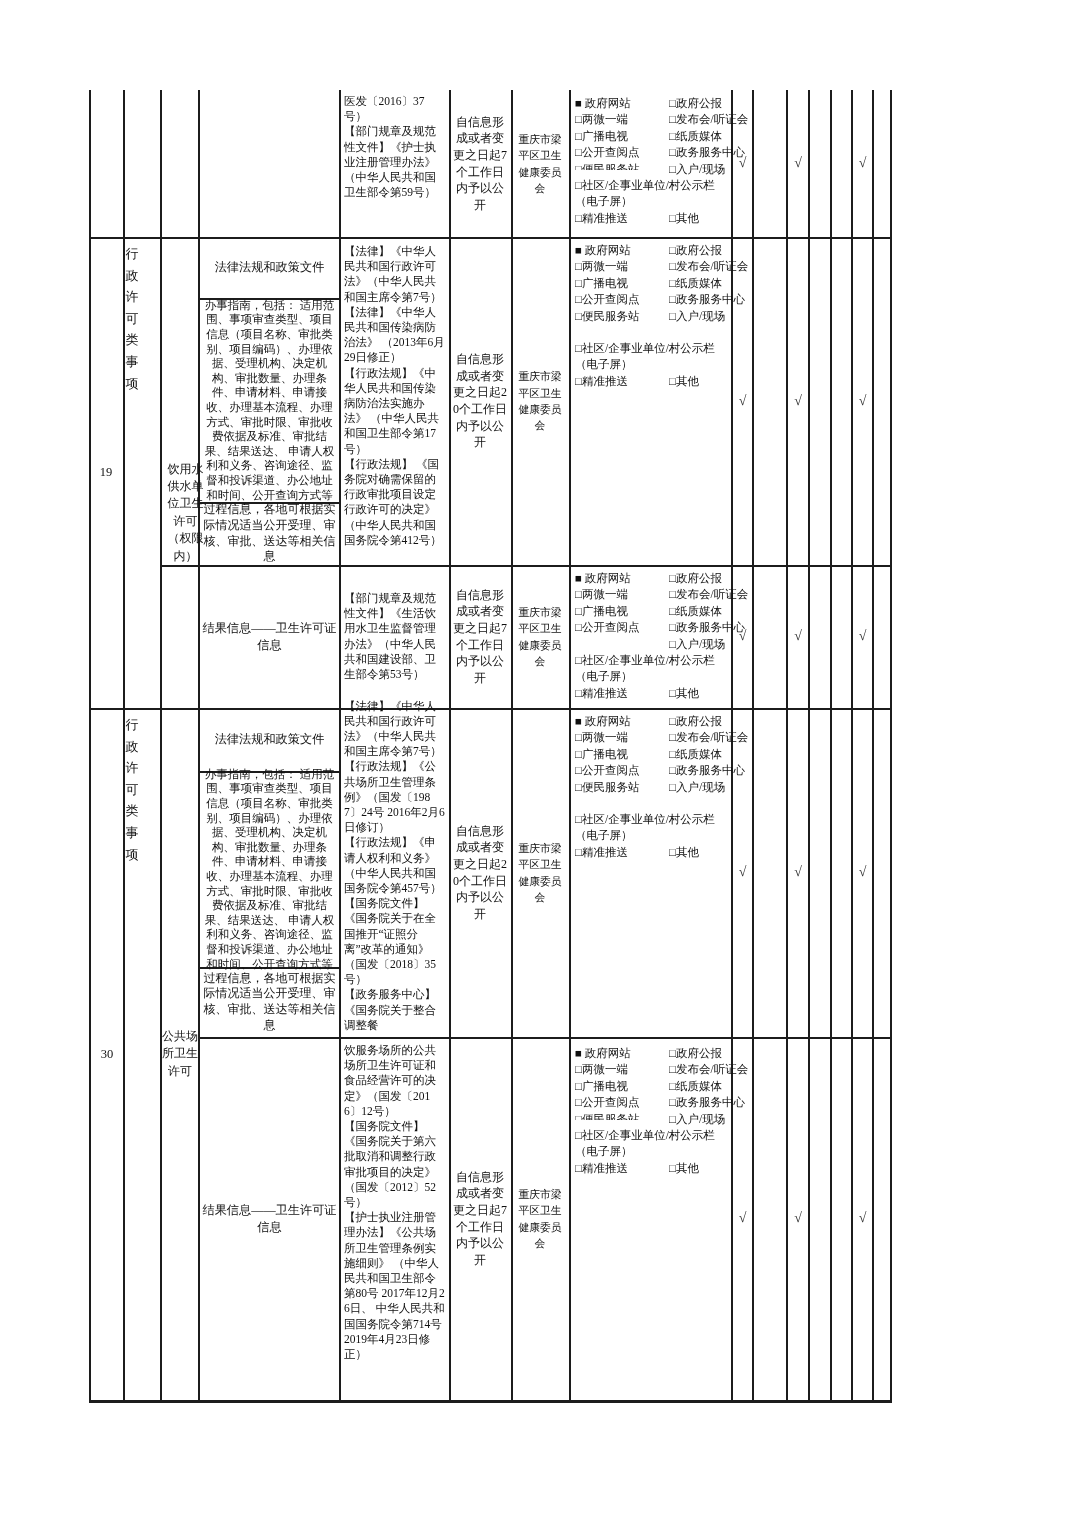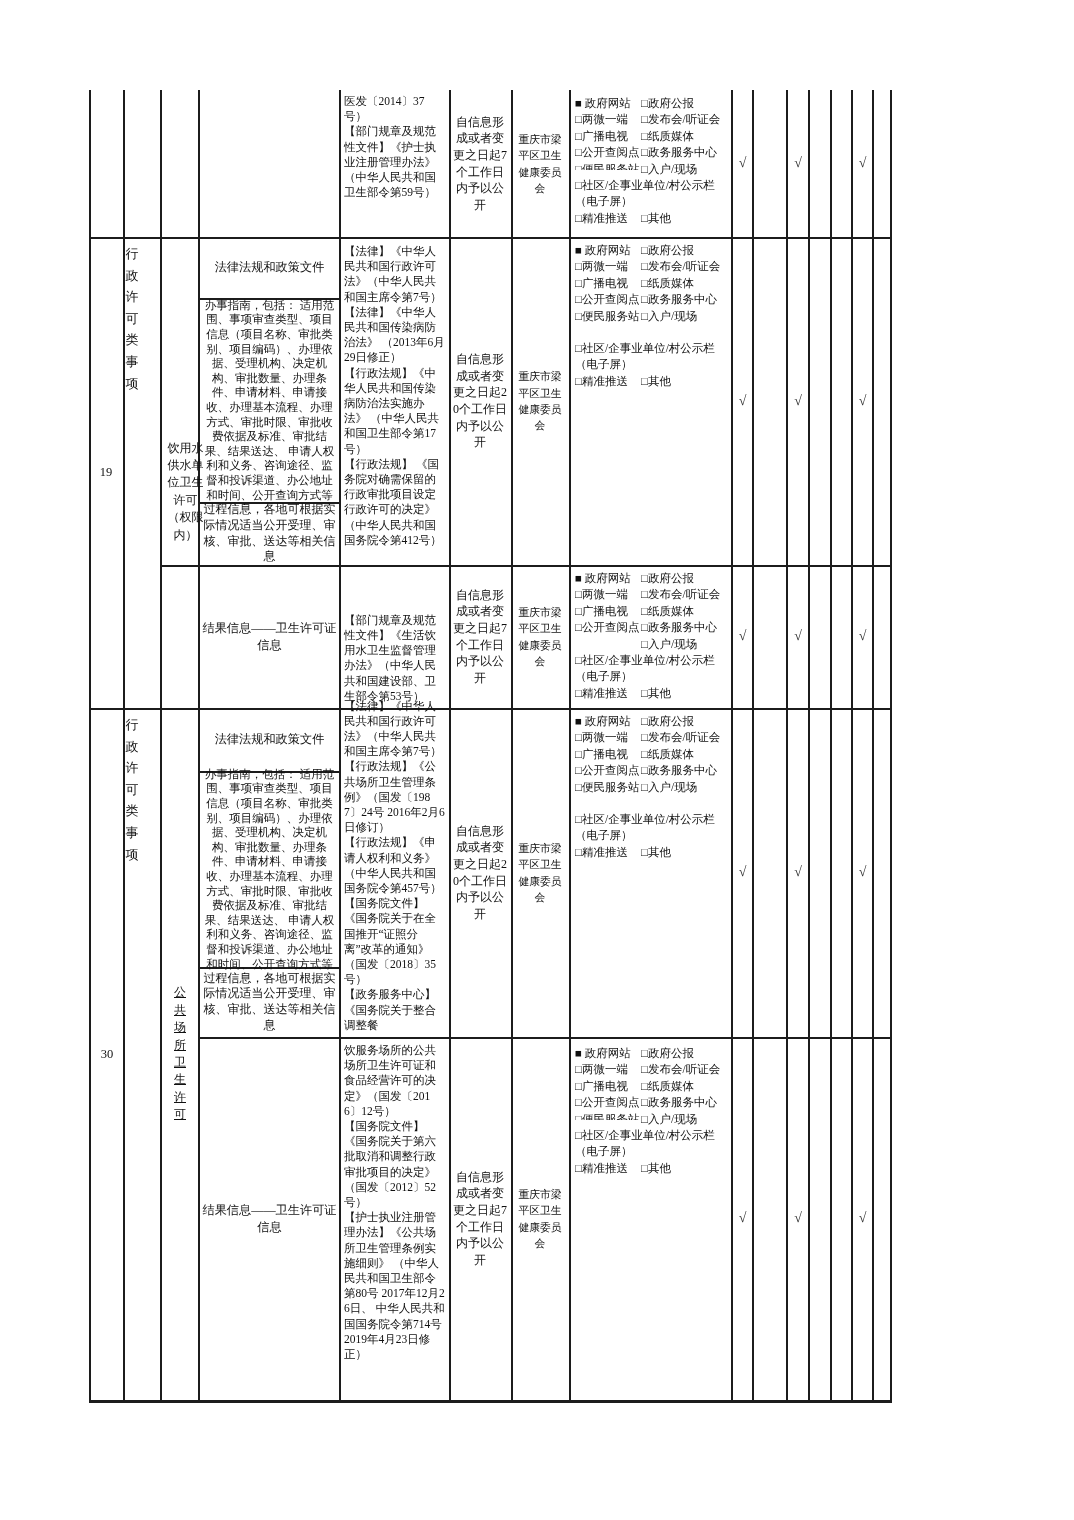--- a/index.html
+++ b/index.html
@@ -5,38 +5,38 @@
   html,body{margin:0;padding:0;background:#fff;}
   #doc{position:relative;width:1074px;height:1520px;background:#fff;overflow:hidden;
        font-family:"Liberation Serif","DejaVu Serif",serif;color:#111;}
   .vl{position:absolute;width:2px;background:#1c1c1c;}
   .hl{position:absolute;height:2px;background:#1c1c1c;}
   .cell{position:absolute;box-sizing:border-box;overflow:visible;}
   .cc{display:flex;flex-direction:column;justify-content:center;align-items:center;text-align:center;}
   .tc{display:flex;flex-direction:column;justify-content:flex-start;text-align:center;}
   .bc{display:flex;flex-direction:column;justify-content:flex-end;align-items:center;text-align:center;}
   .tl{display:flex;flex-direction:column;justify-content:flex-start;text-align:left;}
-  .cl{display:flex;flex-direction:column;justify-content:flex-end;text-align:left;}
+  .cl{display:flex;flex-direction:column;justify-content:center;text-align:left;}
   .bl{display:flex;flex-direction:column;justify-content:flex-end;text-align:left;}
   .txt{font-size:12.2px;line-height:16.6px;word-break:break-all;}
   .guide{font-size:11.5px;line-height:14.6px;word-break:break-all;padding:0 1px;}
   .proc{font-size:12px;line-height:15.6px;word-break:break-all;padding:17px 2px;}
   .legal{font-size:11.5px;line-height:15.2px;word-break:break-all;padding:2px 2px 2px 3px;}
   .legal .para{margin:0;}
   .timing{font-size:12px;line-height:16.6px;word-break:break-all;padding:0 2px;}
   .agency{font-size:10.8px;line-height:16.4px;word-break:break-all;padding:0 1px;}
   .num{font-size:12.5px;}
   .vert{font-size:13px;line-height:21.6px;word-break:break-all;width:14px;text-align:center;}
   .item{font-size:12px;line-height:17.4px;word-break:break-all;padding:0 0 5px 0;width:36px;}
-  .item20{font-size:12px;line-height:17.4px;word-break:break-all;width:36px;padding:12px;text-decoration:underline;}
+  .item20{font-size:12px;line-height:17.4px;word-break:break-all;width:36px;padding:0;}
   .check{font-size:14px;color:#333;display:flex;align-items:center;justify-content:center;}
   .ch{font-size:11.5px;line-height:16.4px;text-align:left;padding:3px 0 0 4px;}
   .ch-grid{display:flex;}
   .ch-l{width:66px;flex:none;}
-  .ch-r{flex:1;min-width:0;}
+  .ch-r{flex:1;min-width:0;margin-left:28px;}
   .ch-item{word-break:break-all;}
   .ch-nowrap{white-space:nowrap;}
   .ch-clip{height:9px;overflow:hidden;}
   .ch-spacer{height:16px;}
 </style>
 </head>
 <body>
 
 <div id="doc">
 
@@ -61,21 +61,21 @@
   <div class="hl" style="left:198px;top:298px;width:143px"></div>
   <div class="hl" style="left:198px;top:502px;width:143px"></div>
   <div class="hl" style="left:160px;top:565px;width:732px"></div>
   <div class="hl" style="left:89px;top:708px;width:803px"></div>
   <div class="hl" style="left:198px;top:771px;width:143px"></div>
   <div class="hl" style="left:198px;top:967px;width:143px"></div>
   <div class="hl" style="left:198px;top:1037px;width:694px"></div>
   <div class="hl" style="left:89px;top:1400px;width:803px;height:3px"></div>
 
   <div class="cell tl legal" style="left:341px;top:92px;width:106px;height:143px">
-      <div class="para">医发〔2014〕37号）</div>
+      <div class="para">医发〔2016〕37号）</div>
       <div class="para">【部门规章及规范性文件】《护士执业注册管理办法》（中华人民共和国卫生部令第59号）</div>
     </div>
   <div class="cell cc timing" style="left:451px;top:92px;width:58px;height:143px">自信息形成或者变更之日起7个工作日内予以公开</div>
   <div class="cell cc agency" style="left:513px;top:92px;width:54px;height:143px">重庆市梁平区卫生健康委员会</div>
   <div class="cell ch" style="left:571px;top:92px;width:158px;height:143px">
       <div class="ch-grid">
         <div class="ch-l">
           <div class="ch-item">■ 政府网站</div>
           <div class="ch-item">□两微一端</div>
           <div class="ch-item">□广播电视</div>
@@ -101,21 +101,21 @@
       </div>
     </div>
   <div class="cell check" style="left:733px;top:150px;width:19px;height:26px">√</div>
   <div class="cell check" style="left:788px;top:150px;width:20px;height:26px">√</div>
   <div class="cell check" style="left:853px;top:150px;width:19px;height:26px">√</div>
 
   <div class="cell cc num" style="left:86px;top:239px;width:40px;height:467px">19</div>
   <div class="cell tc" style="left:125px;top:243px;width:35px;height:300px">
       <div class="vert">行政许可类事项</div>
     </div>
-  <div class="cell bc item" style="left:162px;top:225px;width:47px;height:324px">饮用水供水单位卫生许可（权限内）</div>
+  <div class="cell bc item" style="left:162px;top:246px;width:47px;height:324px">饮用水供水单位卫生许可（权限内）</div>
 
   <div class="cell cc txt" style="left:200px;top:239px;width:139px;height:57px">法律法规和政策文件</div>
   <div class="cell cc guide" style="left:200px;top:300px;width:139px;height:200px">办事指南，包括： 适用范围、事项审查类型、项目信息（项目名称、审批类别、项目编码）、办理依据、受理机构、决定机构、审批数量、办理条件、申请材料、申请接收、办理基本流程、办理方式、审批时限、审批收费依据及标准、审批结果、结果送达、 申请人权利和义务、咨询途径、监督和投诉渠道、办公地址和时间、公开查询方式等</div>
   <div class="cell cc proc" style="left:200px;top:504px;width:139px;height:59px">过程信息，各地可根据实际情况适当公开受理、审核、审批、送达等相关信息</div>
   <div class="cell cc txt" style="left:200px;top:567px;width:139px;height:139px">结果信息——卫生许可证信息</div>
 
   <div class="cell tl legal" style="left:341px;top:242px;width:106px;height:321px">
       <div class="para">【法律】《中华人民共和国行政许可法》（中华人民共和国主席令第7号）</div>
       <div class="para">【法律】《中华人民共和国传染病防治法》 （2013年6月29日修正）</div>
       <div class="para">【行政法规】《中华人民共和国传染病防治法实施办法》 （中华人民共和国卫生部令第17号）</div>

